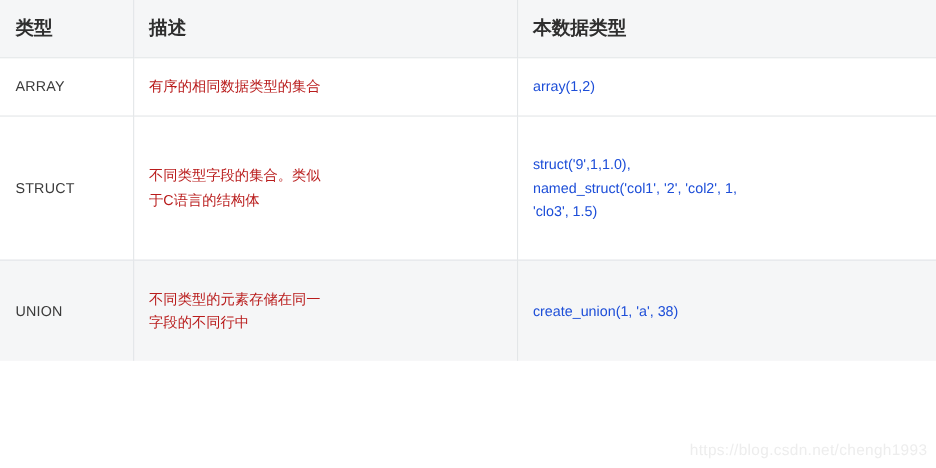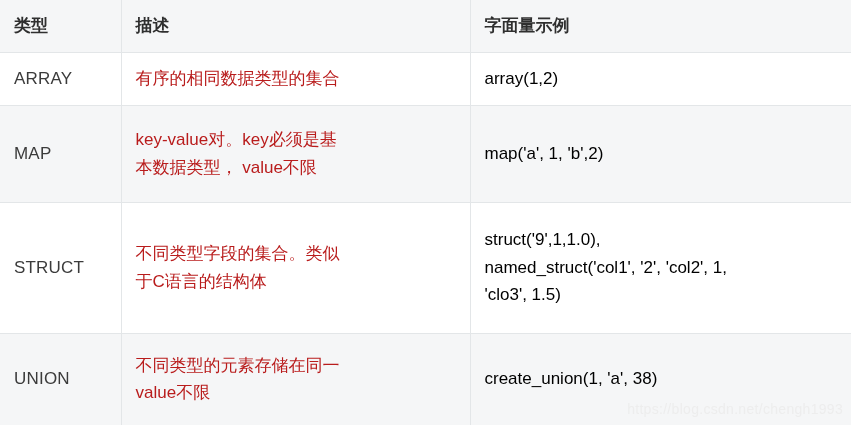--- a/index.html
+++ b/index.html
@@ -46,21 +46,21 @@
     height: 52px;
     box-sizing: border-box;
     vertical-align: middle;
     border-right: 1px solid #e3e6e8;
     border-bottom: 1px solid #e3e6e8;
     line-height: 1.3;
   }
   thead th:last-child { border-right: none; }
 
   tbody td {
-    font-size: 17px;
+    font-size: 13px;
     color: #3b3b3b;
     padding: 10px 14px 10px 14px;
     vertical-align: middle;
     border-right: 1px solid #e3e6e8;
     border-bottom: 1px solid #e3e6e8;
     line-height: 1.62;
     box-sizing: border-box;
     word-break: break-word;
   }
   tbody td:last-child { border-right: none; }
@@ -76,21 +76,21 @@
   td.cell-type {
     color: #3b3b3b;
     letter-spacing: 0.2px;
   }
 
   td.cell-desc {
     color: #b91c1c;
   }
 
   td.cell-literal {
-    color: #000000;
+    color: #1d4ed8;
   }
 
   .desc-lines span,
   .lit-lines span {
     display: block;
   }
 
   .watermark {
     position: absolute;
     right: 8px;
@@ -112,53 +112,39 @@
   <table class="data-table">
     <colgroup>
       <col class="c-type">
       <col class="c-desc">
       <col class="c-lit">
     </colgroup>
     <thead>
       <tr class="header-row">
         <th>类型</th>
         <th>描述</th>
-        <th>字面量示例</th>
+        <th>本数据类型</th>
       </tr>
     </thead>
     <tbody>
 
       <tr class="row-odd r-array">
         <td class="cell-type">ARRAY</td>
         <td class="cell-desc">
           <div class="desc-lines">
             <span>有序的相同数据类型的集合</span>
           </div>
         </td>
         <td class="cell-literal">
           <div class="lit-lines">
             <span>array(1,2)</span>
           </div>
         </td>
       </tr>
 
-      <tr class="row-even r-map">
-        <td class="cell-type">MAP</td>
-        <td class="cell-desc">
-          <div class="desc-lines">
-            <span>key-value对。key必须是基</span>
-            <span>本数据类型， value不限</span>
-          </div>
-        </td>
-        <td class="cell-literal">
-          <div class="lit-lines">
-            <span>map('a', 1, 'b',2)</span>
-          </div>
-        </td>
-      </tr>
 
       <tr class="row-odd r-struct">
         <td class="cell-type">STRUCT</td>
         <td class="cell-desc">
           <div class="desc-lines">
             <span>不同类型字段的集合。类似</span>
             <span>于C语言的结构体</span>
           </div>
         </td>
         <td class="cell-literal">
@@ -168,21 +154,21 @@
             <span>'clo3', 1.5)</span>
           </div>
         </td>
       </tr>
 
       <tr class="row-even r-union">
         <td class="cell-type">UNION</td>
         <td class="cell-desc">
           <div class="desc-lines">
             <span>不同类型的元素存储在同一</span>
-            <span>value不限</span>
+            <span>字段的不同行中</span>
           </div>
         </td>
         <td class="cell-literal">
           <div class="lit-lines">
             <span>create_union(1, 'a', 38)</span>
           </div>
         </td>
       </tr>
 
     </tbody>

